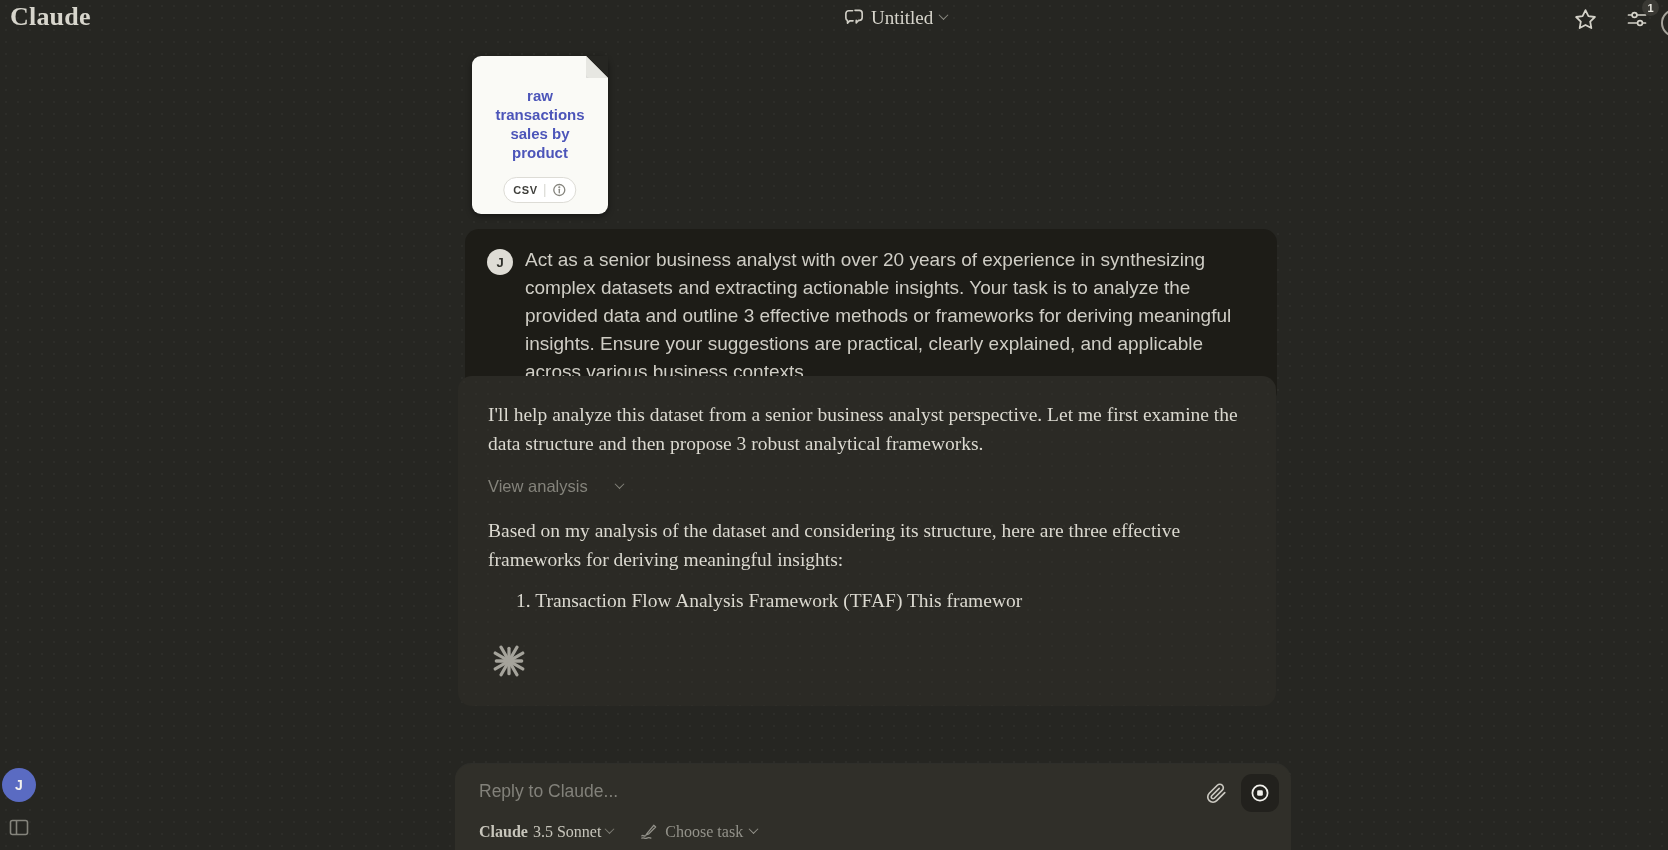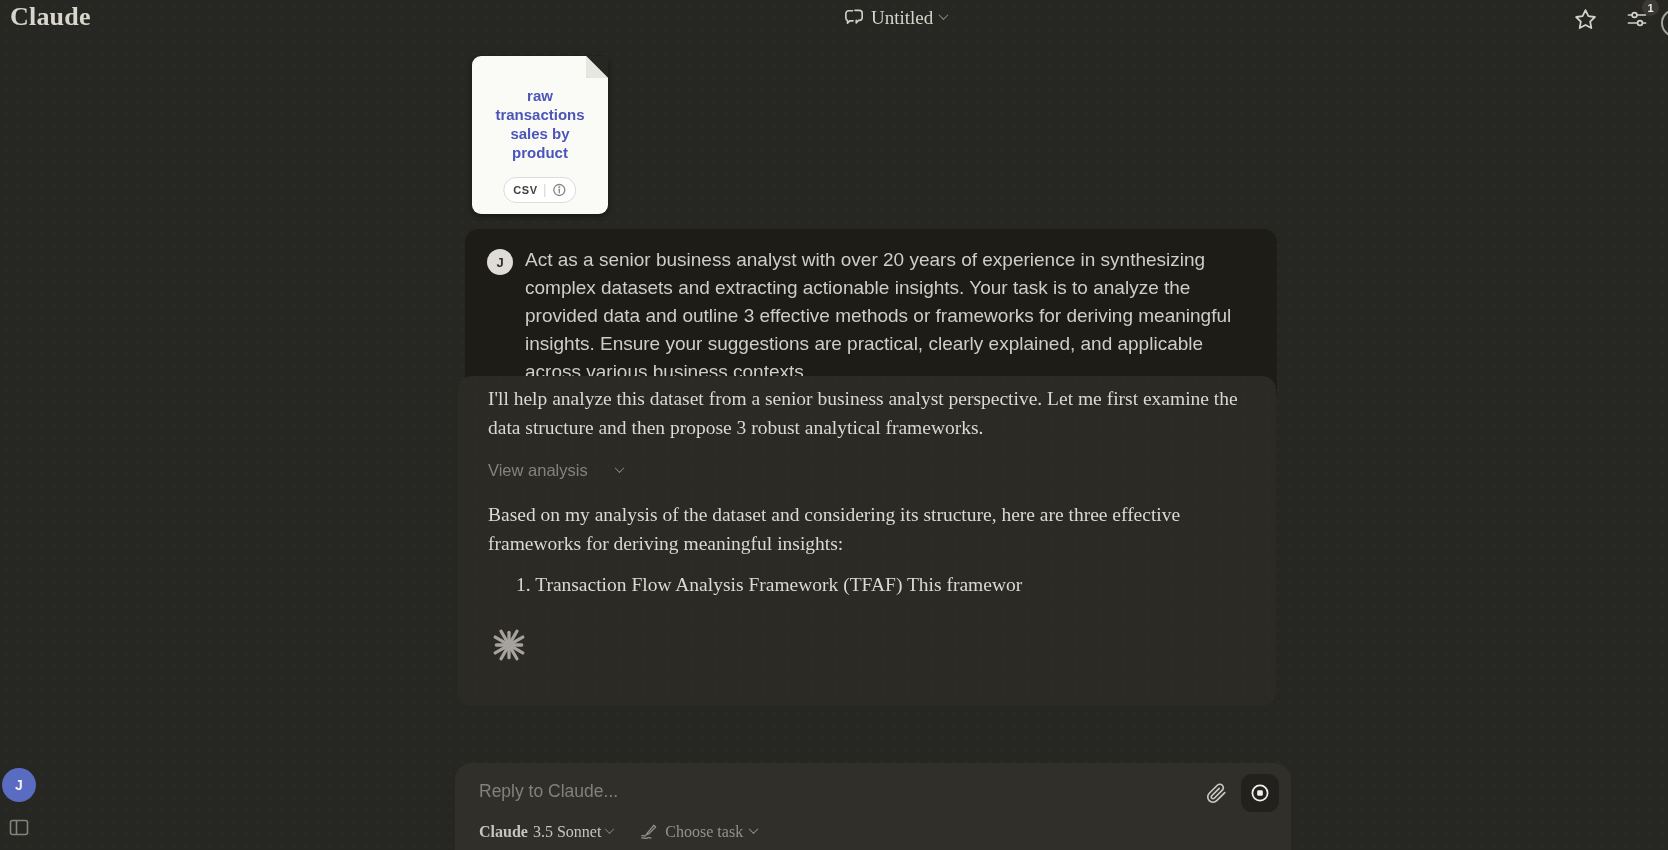--- a/index.html
+++ b/index.html
@@ -91,21 +91,21 @@
     display:flex; align-items:center; justify-content:center; margin-top:3px;
   }
   .user-text { font-size:19px; line-height:28px; color:#cfcdc5; max-width:742px; }
 
   
   .assistant-panel {
     position:absolute; left:458px; top:376px; width:818px; height:330px;
     background:#2b2a25; border-radius:14px;
     background-image: radial-gradient(rgba(255,255,255,0.02) 1px, transparent 1.3px);
     background-size:12px 12px;
-    padding:8px 30px;
+    padding:24px 30px;
   }
   .assistant-panel p {
     font-family:"Liberation Serif", serif;
     font-size:19.5px; line-height:29px; color:#dbd9d0; max-width:775px;
   }
   .analysis-toggle {
     margin:19px 0 20px 0; display:flex; align-items:center; gap:28px;
     color:#84837b; font-size:16.5px; cursor:pointer; width:max-content;
   }
   .analysis-toggle .chev { margin-top:-3px; }

